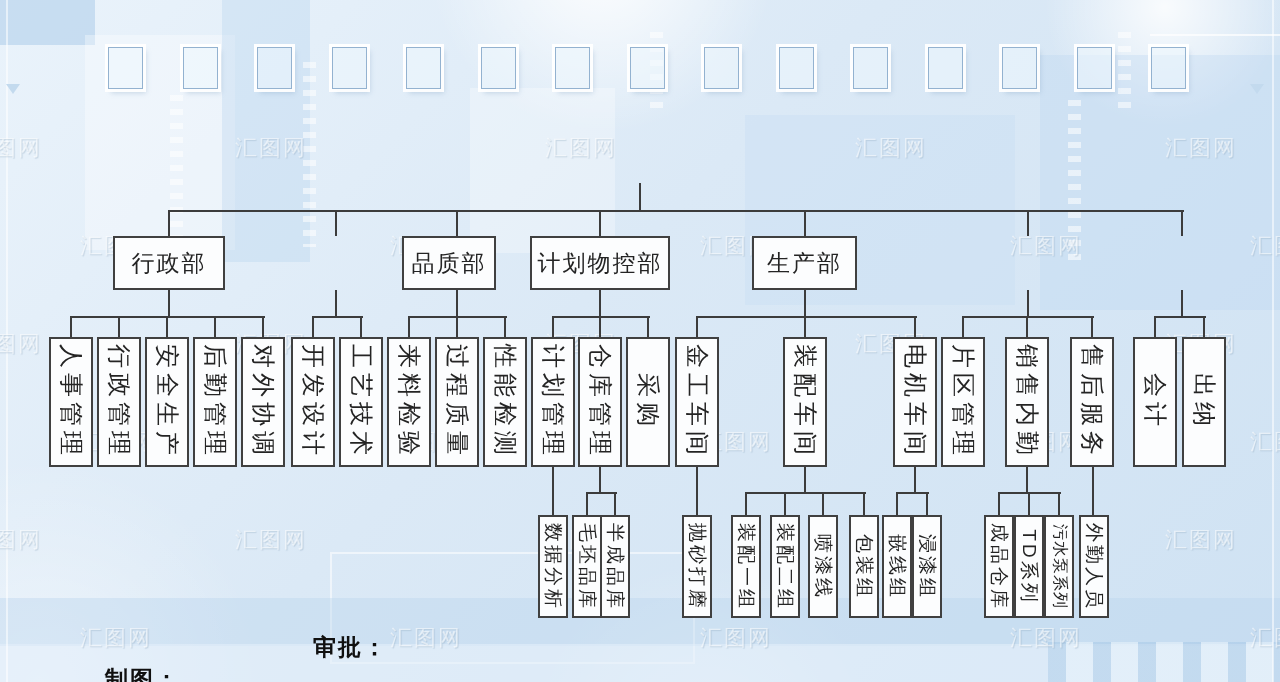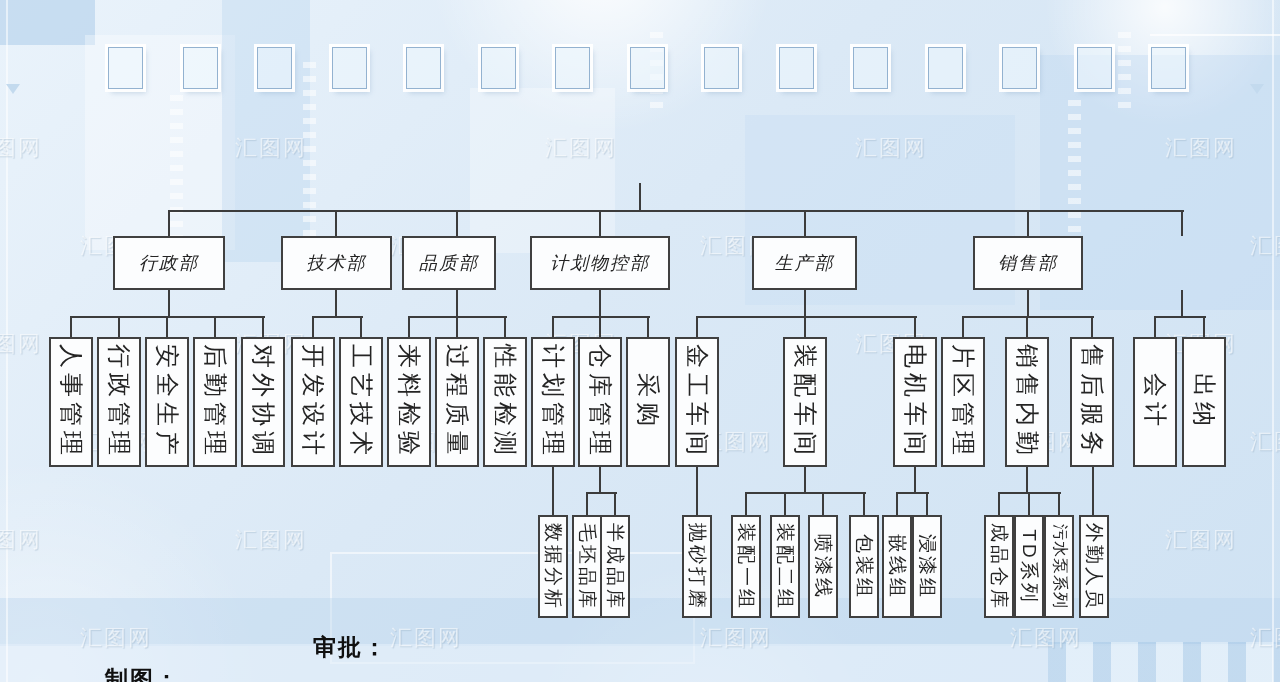--- a/index.html
+++ b/index.html
@@ -13,21 +13,21 @@
     radial-gradient(circle 250px at 55% 108%, rgba(255,255,255,.35), rgba(255,255,255,0) 70%);}
   .rect{position:absolute;}
   .sprocket{position:absolute;width:13px;background:repeating-linear-gradient(180deg,rgba(255,255,255,.85) 0 6px,rgba(255,255,255,0) 6px 14px);opacity:.65;}
   .frame{position:absolute;top:47px;width:33px;height:40px;border:1px solid #93b2d0;outline:3px solid rgba(255,255,255,.95);background:rgba(238,247,253,.55);box-shadow:3px 4px 5px rgba(120,155,190,.35);}
   .wm{position:absolute;font-size:22px;letter-spacing:2px;color:rgba(255,255,255,.55);text-shadow:1px 1px 1px rgba(140,165,190,.35);user-select:none;white-space:nowrap;}
   .arrow-down{position:absolute;width:0;height:0;border-left:7px solid transparent;border-right:7px solid transparent;border-top:10px solid #c3daee;}
   
   .hbox{position:absolute;display:flex;align-items:center;justify-content:center;background:#fcfdfe;border:2px solid #404040;box-sizing:border-box;color:#242424;}
   .hbox span{white-space:nowrap;}
   .root-box span{font-size:27px;letter-spacing:6px;}
-  .dept-box span{font-size:18px;letter-spacing:2px;font-style:italic;}
+  .dept-box span{font-size:23px;letter-spacing:2px;}
   .vbox{position:absolute;display:flex;align-items:center;justify-content:center;background:#fcfdfe;border:2px solid #404040;box-sizing:border-box;color:#242424;}
   .vbox span{display:inline-block;white-space:nowrap;transform:rotate(90deg);flex-shrink:0;font-size:24px;letter-spacing:5px;}
   .v4 span{font-size:19px;letter-spacing:3px;}
   .v4 .s5{font-size:16px;letter-spacing:1px;}
   .vl{position:absolute;width:2px;background:#3c3c3c;}
   .hl{position:absolute;height:2px;background:#3c3c3c;}
   .footer-label{position:absolute;font-size:23px;font-weight:700;color:#101010;letter-spacing:2px;}
 </style>
 </head>
 <body>
@@ -170,35 +170,29 @@
   <div class="vl" style="left:896px;top:492px;height:23px;"></div>
   <div class="vl" style="left:926px;top:492px;height:23px;"></div>
   <div class="vl" style="left:998px;top:492px;height:23px;"></div>
   <div class="vl" style="left:1028px;top:492px;height:23px;"></div>
   <div class="vl" style="left:1058px;top:492px;height:23px;"></div>
 
 
   <div class="hbox dept-box" style="left:113px;top:236px;width:112px;height:54px;">
       <span>行政部</span>
     </div>
-  <div class="hbox dept-box" style="left:281px;top:236px;width:111px;height:54px;">
-      <span>技术部</span>
-    </div>
   <div class="hbox dept-box" style="left:402px;top:236px;width:94px;height:54px;">
       <span>品质部</span>
     </div>
   <div class="hbox dept-box" style="left:530px;top:236px;width:140px;height:54px;">
       <span>计划物控部</span>
     </div>
   <div class="hbox dept-box" style="left:752px;top:236px;width:105px;height:54px;">
       <span>生产部</span>
     </div>
-  <div class="hbox dept-box" style="left:973px;top:236px;width:110px;height:54px;">
-      <span>销售部</span>
-    </div>
 
   <div class="vbox" style="left:49px;top:337px;width:44px;height:130px;">
       <span>人事管理</span>
     </div>
   <div class="vbox" style="left:97px;top:337px;width:44px;height:130px;">
       <span>行政管理</span>
     </div>
   <div class="vbox" style="left:145px;top:337px;width:44px;height:130px;">
       <span>安全生产</span>
     </div>

